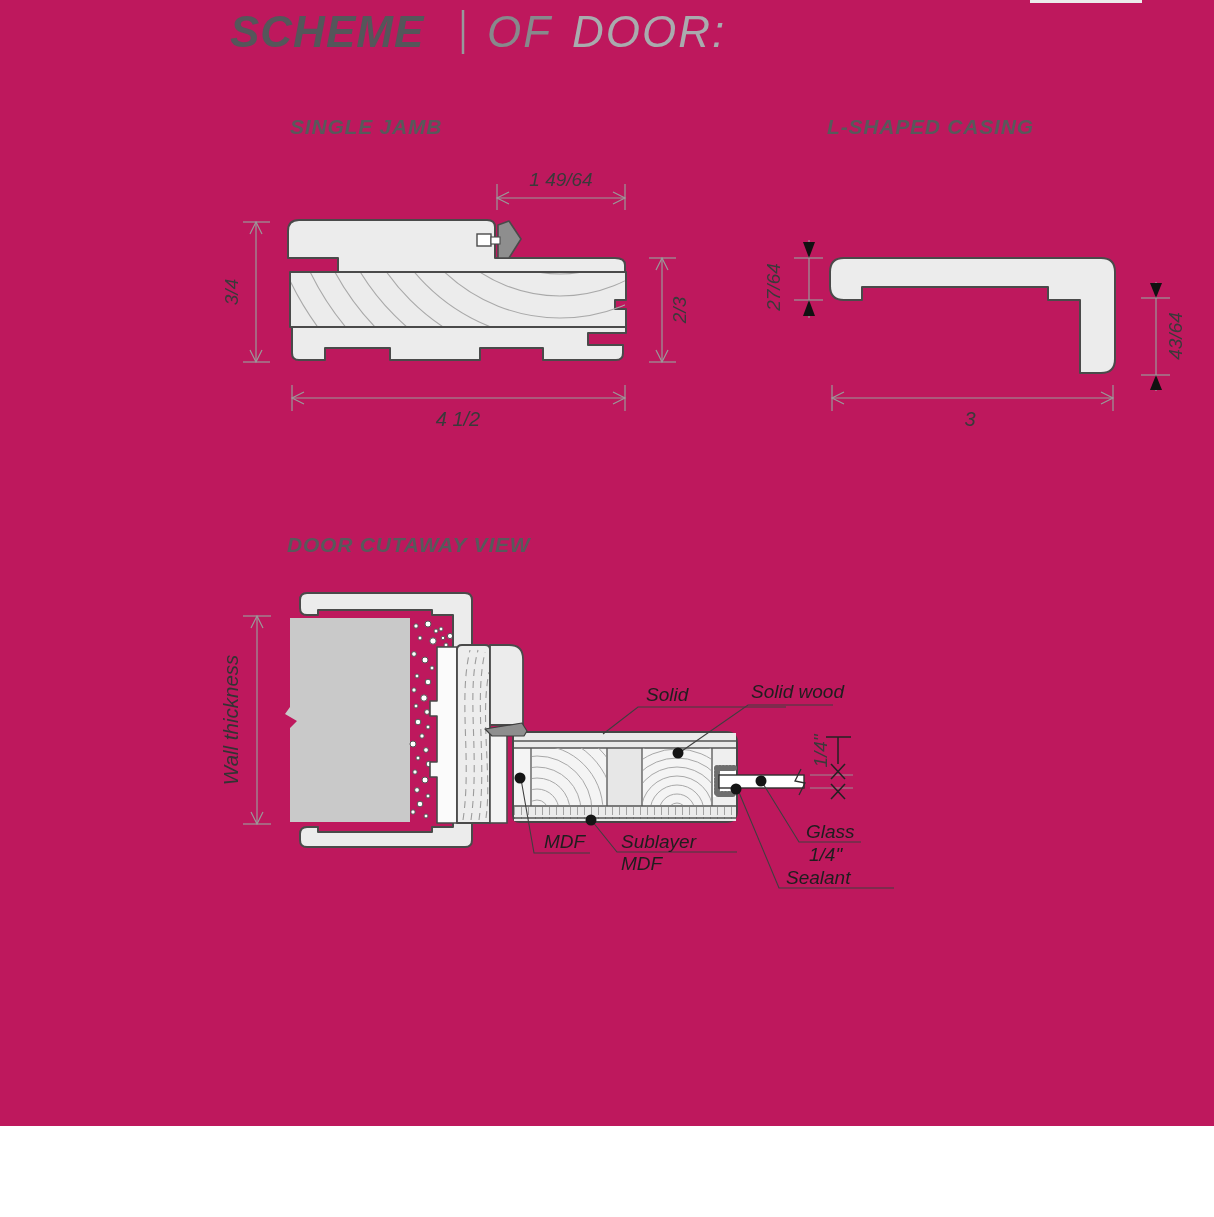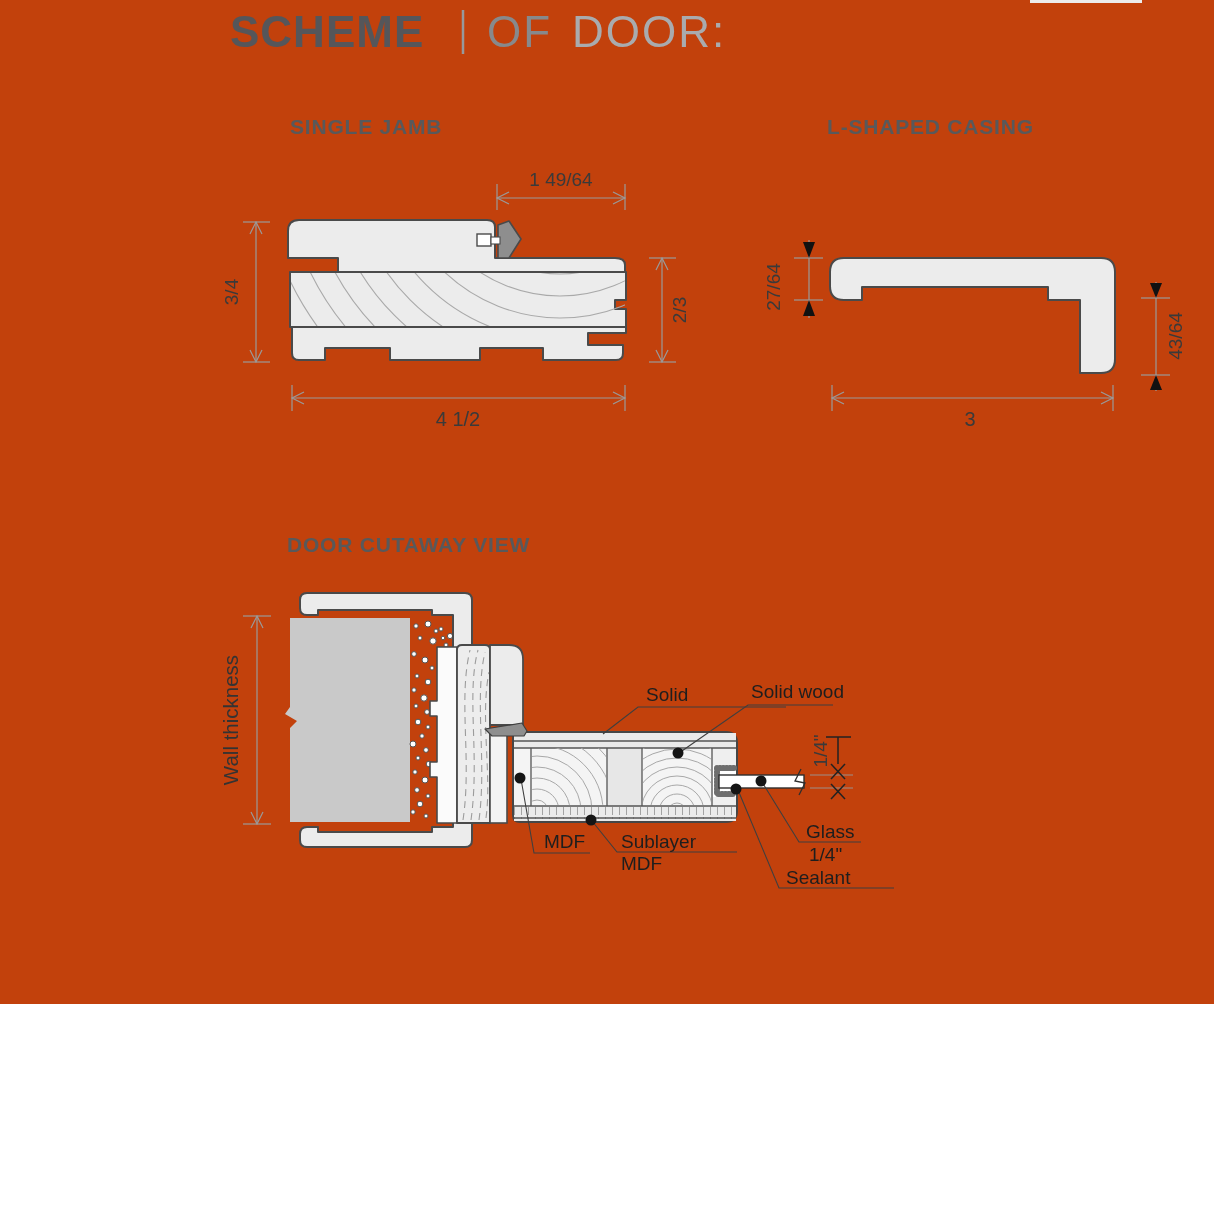--- a/index.html
+++ b/index.html
@@ -1,17 +1,17 @@
 <!DOCTYPE html>
 <html><head>
 <meta charset="utf-8">
 <style>
   html,body{margin:0;padding:0;background:#ffffff;}
-  .canvas{position:relative;width:1214px;height:1004px;background:#c2410c;overflow:hidden;
-          font-family:"Liberation Sans",sans-serif;}
+  .canvas{position:relative;width:1214px;height:1126px;background:#be185d;overflow:hidden;
+          font-family:"Liberation Sans",sans-serif;font-style:italic;}
   svg text{font-family:"Liberation Sans",sans-serif;}
   .title-primary{font-size:44px;font-weight:700;fill:#55565a;letter-spacing:1px;}
   .title-light{font-size:44px;font-weight:200;fill:#87898c;letter-spacing:2px;}
   .title-lighter{font-size:44px;font-weight:200;fill:#a9abae;letter-spacing:2px;}
   .heading{font-size:21px;font-weight:700;fill:#58595b;letter-spacing:0.8px;}
   .dim-text{font-size:19px;fill:#3a3a3a;}
   .dim-text-lg{font-size:20px;fill:#3a3a3a;}
   .label-text{font-size:19px;fill:#1e1e1e;}
   .wall-label{font-size:20.5px;fill:#333333;}
 </style>

